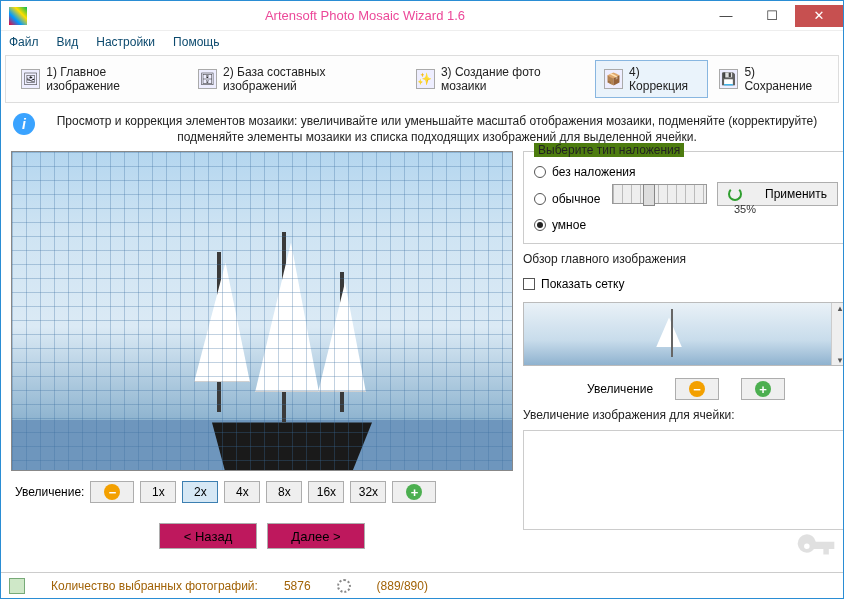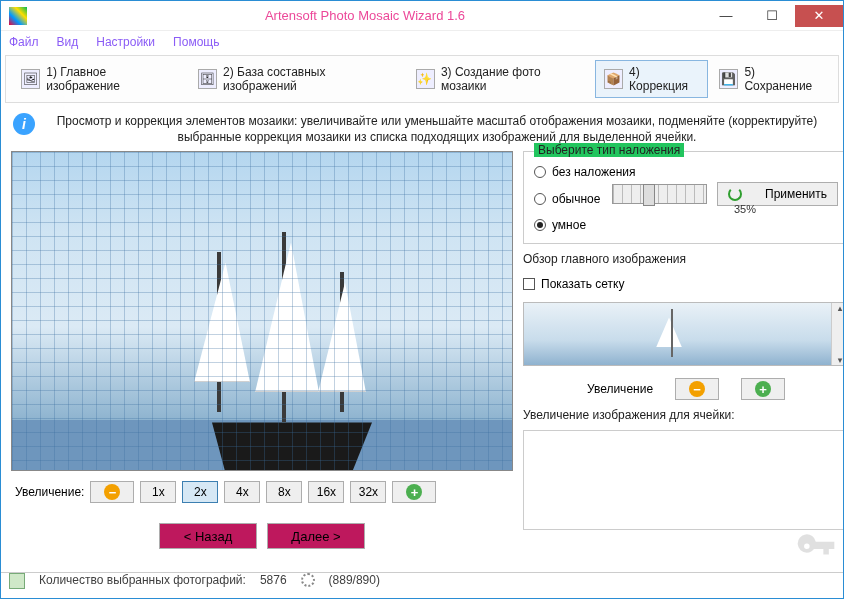--- a/index.html
+++ b/index.html
@@ -41,21 +41,21 @@
     font-size: 13px; color: #333;
   }
   .win-btn.close { background: #c75050; color: #fff; width: 48px; }
   
   .menubar {
     height: 22px;
     display: flex;
     align-items: center;
     padding: 0 8px;
     gap: 18px;
-    color: #8b5cf6;
+    color: #0c4a6e;
   }
   .menubar span { cursor: default; }
   
   .stepbar {
     display: flex;
     padding: 4px 6px;
     gap: 2px;
     border: 1px solid #ddd;
     margin: 2px 4px 2px 4px;
     background: #fdfdfd;
@@ -145,21 +145,21 @@
   .nav-btn {
     min-width:98px; height:26px; border:1px solid #adadad; background:#be185d;
     display:flex;align-items:center;justify-content:center;font-size:13px;
   }
   
   .right-col { flex:1; display:flex; flex-direction:column; gap:8px; }
   .groupbox {
     border:1px solid #ccc; padding:10px 10px 8px 10px; position:relative;
   }
   .groupbox .legend {
-    position:absolute; top:-9px; left:10px; background:#22c55e; padding:0 4px; font-size:12px; color:#222;
+    position:absolute; top:-9px; left:10px; background:#4d7c0f; padding:0 4px; font-size:12px; color:#222;
   }
   .radio-row { display:flex; align-items:center; gap:6px; margin:3px 0; font-size:12px;}
   .radio { width:12px;height:12px;border:1px solid #555;border-radius:50%;display:flex;align-items:center;justify-content:center;}
   .radio.sel::after{content:'';width:6px;height:6px;background:#222;border-radius:50%;}
   .check { width:12px;height:12px;border:1px solid #555;}
   .slider {
     width:95px;height:20px;border:1px solid #999;background:#eee;position:relative;
     background-image: repeating-linear-gradient(90deg,#bbb 0 1px, transparent 1px 9px);
   }
   .thumb { position:absolute; top:-1px; left:30px; width:12px;height:22px;background:#ddd;border:1px solid #888;}
@@ -174,22 +174,22 @@
     height:64px; border:1px solid #bbb; display:flex; position:relative; overflow:hidden;
   }
   .thumb-box .scroll { width:17px;background:#efefef;border-left:1px solid #ccc;display:flex;flex-direction:column;justify-content:space-between;align-items:center;font-size:9px;color:#555;}
   .thumb-img { flex:1; background:linear-gradient(180deg,#e9f1f7 0%,#c8dceb 60%,#8fb2cf 100%);position:relative;}
   .mini-ship { position:absolute;left:48%;top:6px;width:2px;height:48px;background:#666;}
   .mini-sail { position:absolute;left:43%;top:14px;width:26px;height:30px;background:#fff;clip-path:polygon(50% 0,100% 100%,0 100%);}
   .zoom2-row{display:flex;align-items:center;gap:22px;justify-content:center;padding-top:4px;}
   .suit-box { height:100px;border:1px solid #ccc;}
   
   .statusbar {
-    height:26px; border-top:1px solid #ccc; display:flex; align-items:flex-start;
-    padding:0 8px; gap:14px; font-size:12px; color:#404040; position:relative;
+    height:26px; border-top:1px solid #ccc; display:flex; align-items:center;
+    padding:0 8px; gap:26px; font-size:12px; color:#a16207; position:relative;
   }
   .stat-icon{width:16px;height:16px;background:#cfe8c8;border:1px solid #7a7;}
   .spinner{width:14px;height:14px;border:2px dotted #888;border-radius:50%;}
   .key-icon{
     position:absolute;right:6px;bottom:28px;width:44px;height:44px;opacity:.25;
   }
   .key-icon svg{width:100%;height:100%;}
 </style>
 </head>
 <body>
@@ -233,21 +233,21 @@
     <span>5) Сохранение</span>
   </div>
 </div>
 
 <div class="mainwrap">
 
   <div class="infobar">
     <div class="info-icon">i</div>
     <div class="info-text">
       <span>Просмотр и коррекция элементов мозаики: увеличивайте или уменьшайте масштаб отображения мозаики, подменяйте (корректируйте)</span><br>
-      <span>выбранные коррекция мозаики из списка подходящих изображений для выделенной ячейки.</span>
+      <span>подменяйте элементы мозаики из списка подходящих изображений для выделенной ячейки.</span>
     </div>
   </div>
 
   <div class="content">
 
     <div class="left-col">
       <div class="mosaic">
         <div class="water"></div>
         <div class="ship">
           <div class="mast m1"></div>

